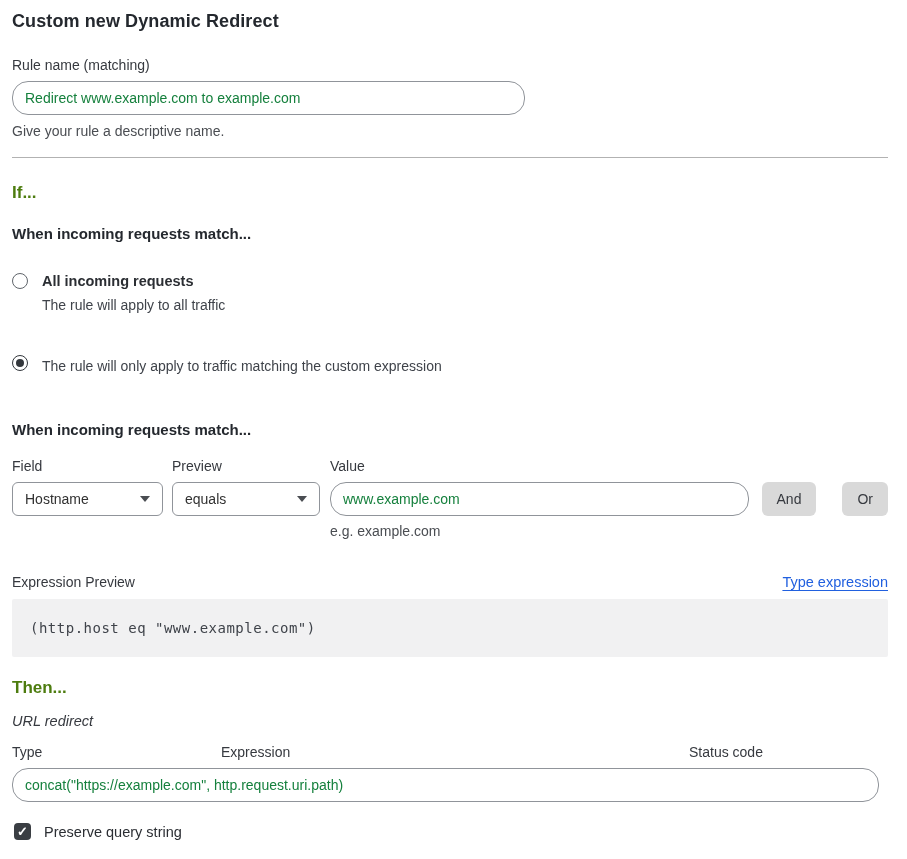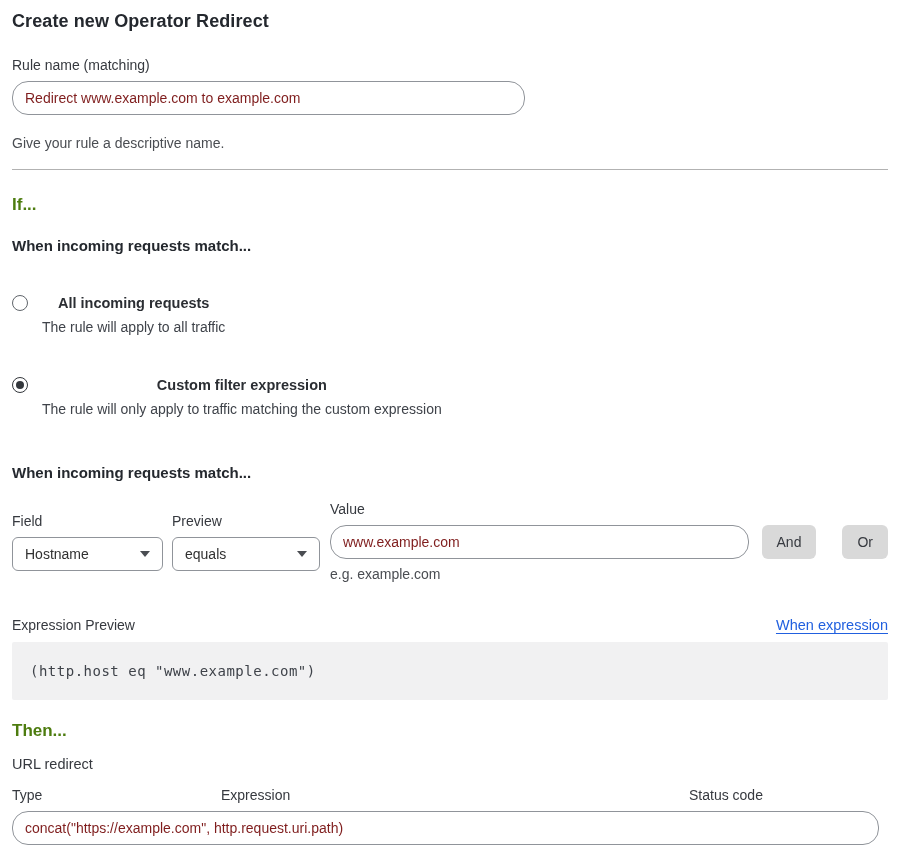--- a/index.html
+++ b/index.html
@@ -13,55 +13,55 @@
   .container { padding: 11px 19px 0 12px; }
 
   .page-title { font-size: 18px; font-weight: bold; color: #24282e; letter-spacing: .1px; }
 
   .field-label { font-size: 14px; color: #36393f; }
   .help-text { font-size: 14px; color: #4a4d52; }
 
   .text-input {
     display: block; height: 34px; width: 100%;
     border: 1px solid #90949a; border-radius: 16px;
-    padding: 13px 12px; font-size: 14px; color: #7f1d1d;
+    padding: 13px 12px; font-size: 14px; color: #15803d;
     font-family: "Liberation Sans", sans-serif;
     background: #fff; outline: none;
   }
 
   .rule-name-label { margin-top: 25px; }
   .rule-name-input-wrap { margin-top: 8px; width: 513px; }
-  .rule-name-help { margin-top: 20px; }
+  .rule-name-help { margin-top: 8px; }
 
   .divider { border: none; border-top: 1px solid #b2b2b2; margin-top: 18px; }
 
   .section-heading { font-size: 17px; font-weight: bold; color: #4d7c0f; }
   .if-heading { margin-top: 25px; }
   .match-heading { font-size: 15px; font-weight: bold; color: #24282e; margin-top: 22px; }
 
-  .radio-group { margin-top: 39px; text-align: center; }
+  .radio-group { margin-top: 29px; }
   .radio-item { display: flex; align-items: flex-start; }
   .radio-item + .radio-item { margin-top: 37px; }
   .radio-circle {
     flex: 0 0 auto; width: 16px; height: 16px; margin-top: 2px;
     border: 1.5px solid #60656b; border-radius: 50%;
     display: inline-flex; align-items: center; justify-content: center;
     background: #fff; cursor: pointer;
   }
   .radio-circle.checked { border-color: #33373c; }
   .radio-circle.checked::after {
     content: ""; width: 8px; height: 8px; border-radius: 50%; background: #33373c;
   }
   .radio-texts { margin-left: 14px; }
   .radio-label { font-size: 14.5px; font-weight: bold; color: #2b2e33; line-height: 1.45; }
   .radio-desc { font-size: 14px; color: #3f434a; margin-top: 4px; line-height: 1.4; }
 
   .match-heading-2 { margin-top: 45px; }
 
-  .filter-row { display: flex; margin-top: 20px; align-items: center; }
+  .filter-row { display: flex; margin-top: 20px; align-items: flex-start; }
   .filter-col-field { width: 151px; margin-right: 9px; }
   .filter-col-operator { width: 148px; margin-right: 10px; }
   .filter-col-value { flex: 1 1 auto; }
   .filter-controls { display: flex; margin-top: 8px; align-items: flex-start; }
 
   .select-box {
     height: 34px; border: 1px solid #90949a; border-radius: 6px;
     background: #fff; display: flex; align-items: center;
     padding: 0 12px; font-size: 14px; color: #313131; cursor: pointer;
   }
@@ -93,21 +93,21 @@
   .code-box {
     margin-top: 9px; background: #f1f1f2; border-radius: 2px;
     padding: 20px 18px; 
   }
   .code-text {
     font-family: "DejaVu Sans Mono", monospace;
     font-size: 14px; color: #3f434a; letter-spacing: .5px;
   }
 
   .then-heading { margin-top: 21px; }
-  .url-redirect { font-size: 14.5px; margin-top: 15px; color: #36393f; }
+  .url-redirect { font-size: 14.5px; margin-top: 15px; color: #36393f; font-style: italic; }
 
   .then-row { margin-top: 15px; }
   .then-labels { display: flex; }
   .then-controls { display: flex; margin-top: 8px; }
   .then-col-type { width: 200px; margin-right: 9px; }
   .then-col-expr { flex: 1 1 auto; margin-right: 9px; }
   .then-col-status { width: 199px; }
 
   .checkbox-row { display: flex; align-items: center; margin-top: 21px; }
   .checkbox {
@@ -116,21 +116,21 @@
     cursor: pointer; flex: 0 0 auto; margin-left: 2px;
   }
   .checkbox .check-mark { color: #fff; font-size: 13px; line-height: 1; font-weight: bold; }
   .checkbox-label { font-size: 14.5px; margin-left: 13px; color: #2b2e33; }
 </style>
 </head>
 <body>
 
 <div class="container">
 
-  <h1 class="page-title">Create new Operator Redirect</h1>
+  <h1 class="page-title">Custom new Dynamic Redirect</h1>
 
   <div class="field-label rule-name-label">Rule name (matching)</div>
   <div class="rule-name-input-wrap">
     <input class="text-input" type="text" value="Redirect www.example.com to example.com" style="">
   </div>
   <div class="help-text rule-name-help">Give your rule a descriptive name.</div>
 
   <hr class="divider">
 
   <h2 class="section-heading if-heading">If...</h2>
@@ -141,21 +141,20 @@
     <div class="radio-item">
       <span class="radio-circle"></span>
       <div class="radio-texts">
         <div class="radio-label">All incoming requests</div>
         <div class="radio-desc">The rule will apply to all traffic</div>
       </div>
     </div>
     <div class="radio-item">
       <span class="radio-circle checked"></span>
       <div class="radio-texts">
-        <div class="radio-label">Custom filter expression</div>
         <div class="radio-desc">The rule will only apply to traffic matching the custom expression</div>
       </div>
     </div>
   </div>
 
   <h3 class="match-heading match-heading-2">When incoming requests match...</h3>
 
   <div class="filter-row">
     <div class="filter-col-field">
       <div class="field-label">Field</div>
@@ -179,21 +178,21 @@
           <button class="conj-btn">And</button>
           <button class="conj-btn">Or</button>
         </div>
       </div>
       <div class="help-text value-help">e.g. example.com</div>
     </div>
   </div>
 
   <div class="preview-header">
     <div class="field-label">Expression Preview</div>
-    <a class="edit-link">When expression</a>
+    <a class="edit-link">Type expression</a>
   </div>
   <div class="code-box">
     <span class="code-text">(http.host eq "www.example.com")</span>
   </div>
 
   <h2 class="section-heading then-heading">Then...</h2>
   <div class="url-redirect">URL redirect</div>
 
   <div class="then-row">
     <div class="then-labels">

